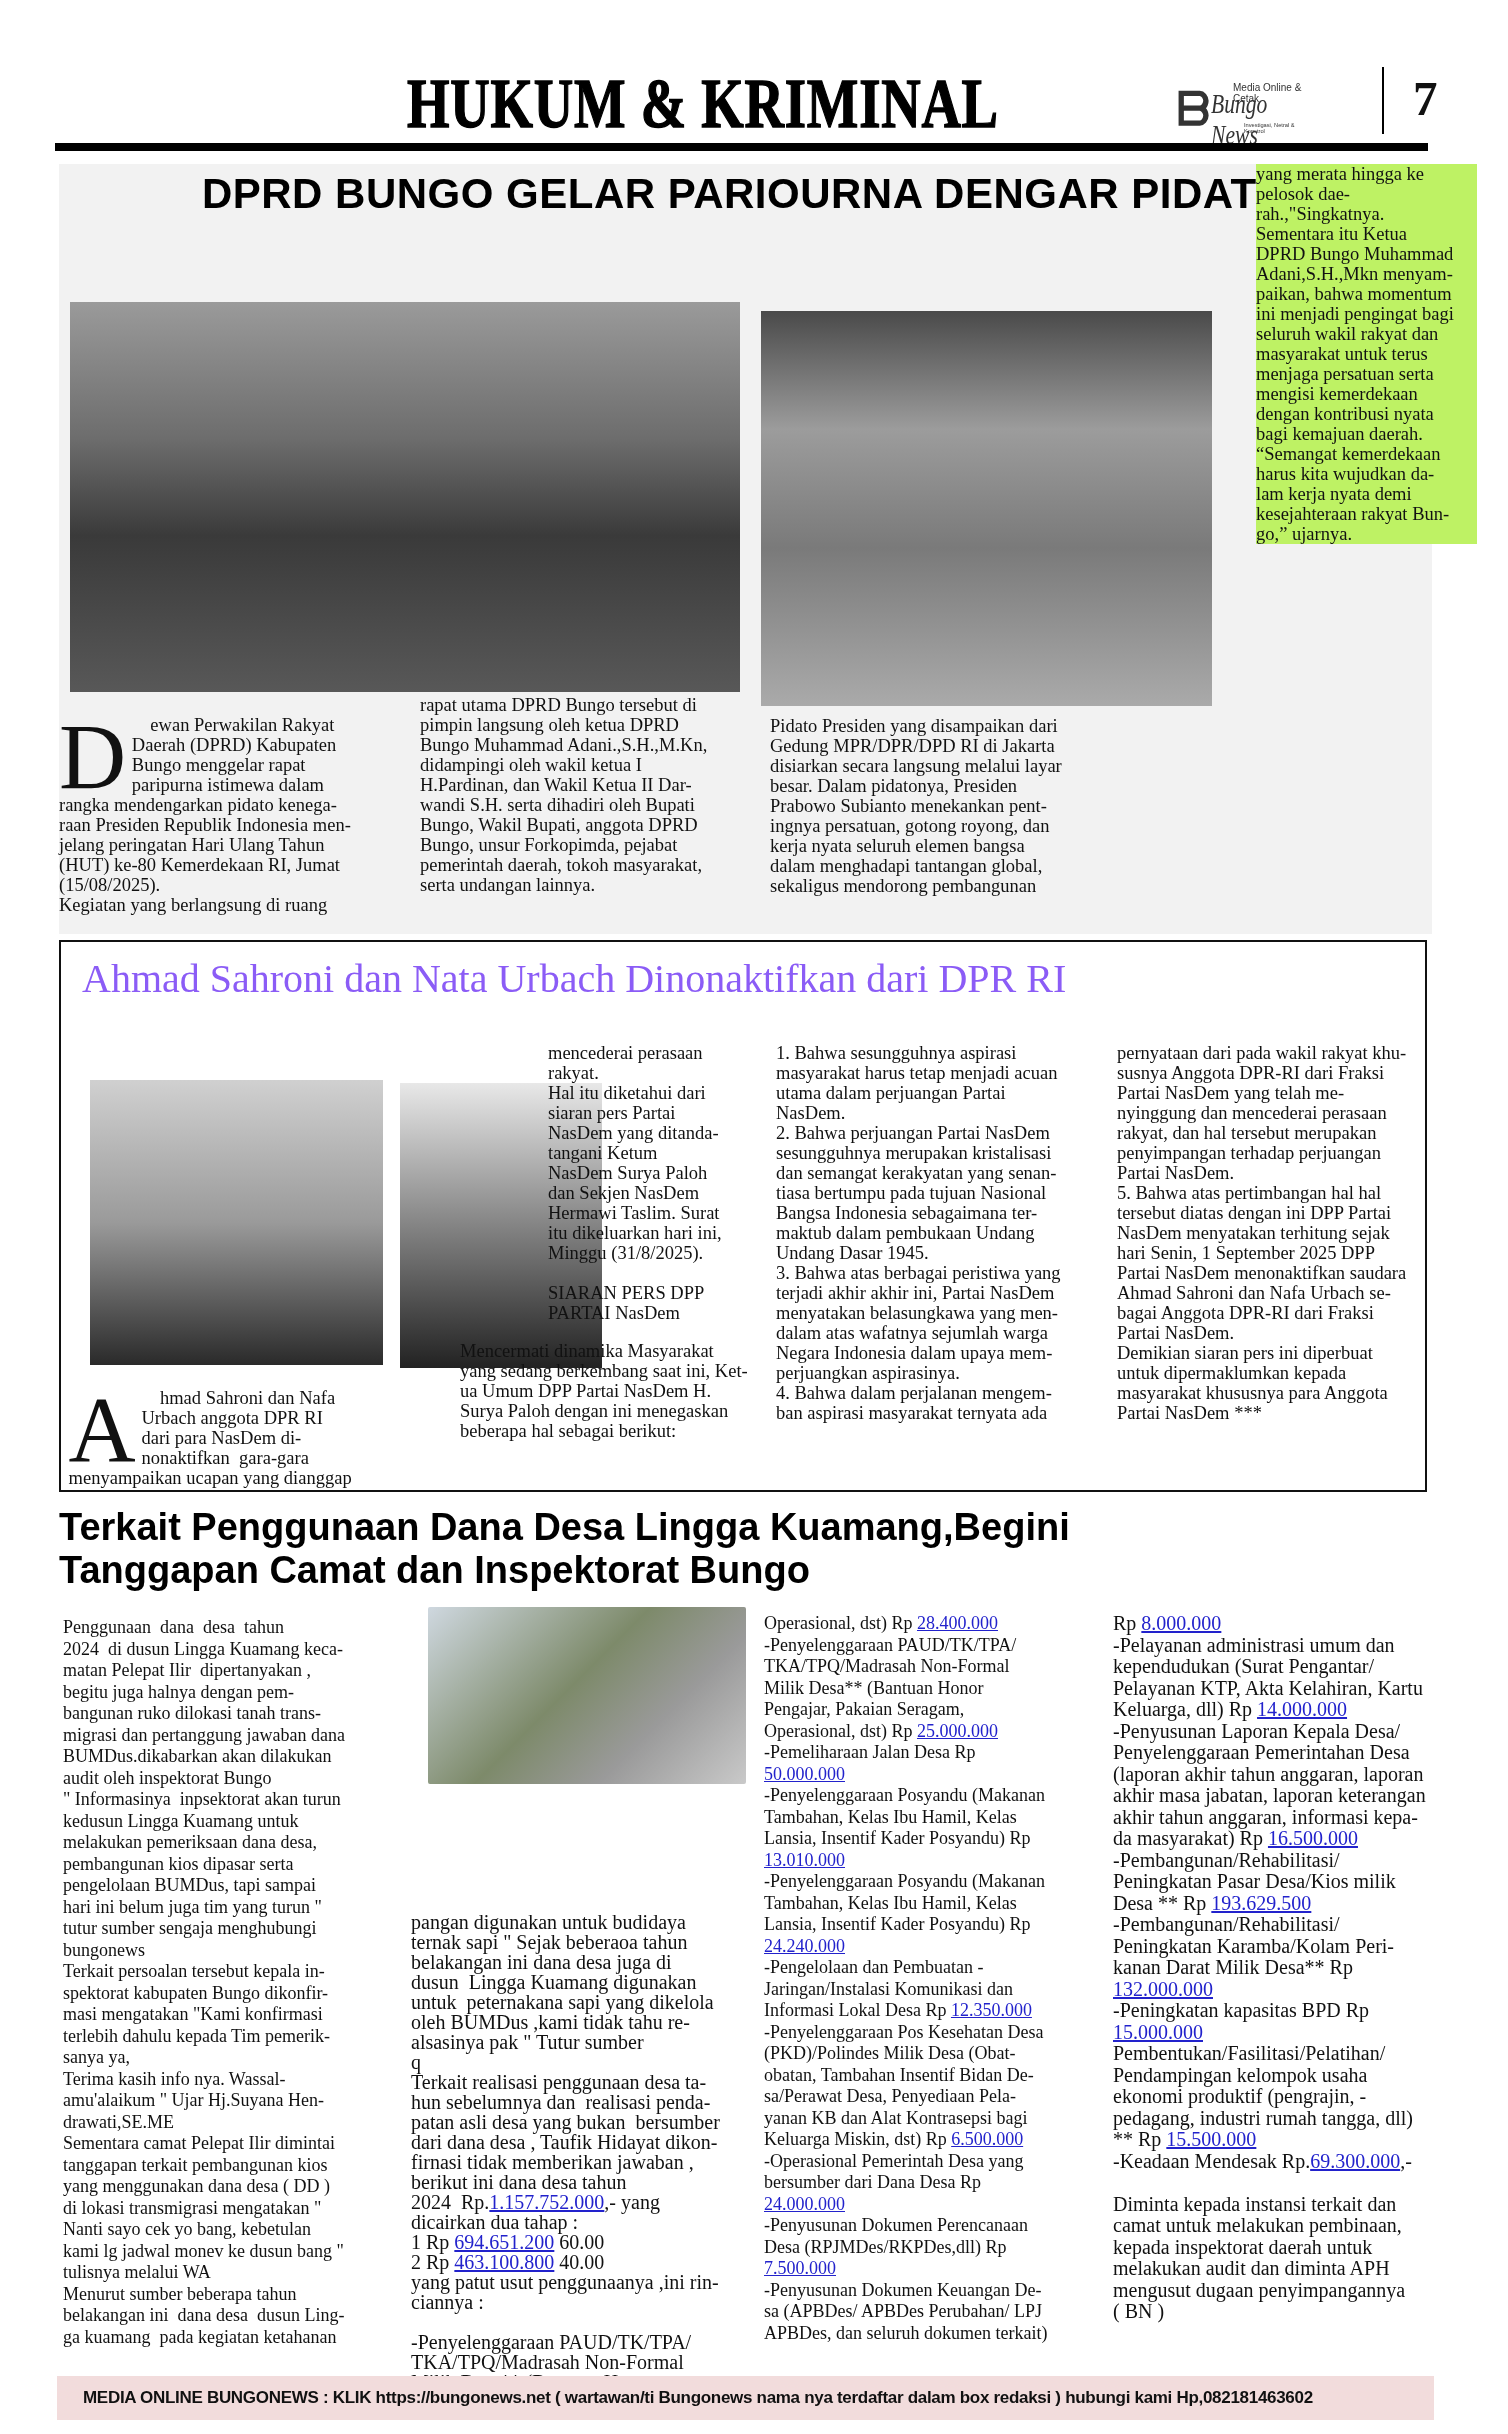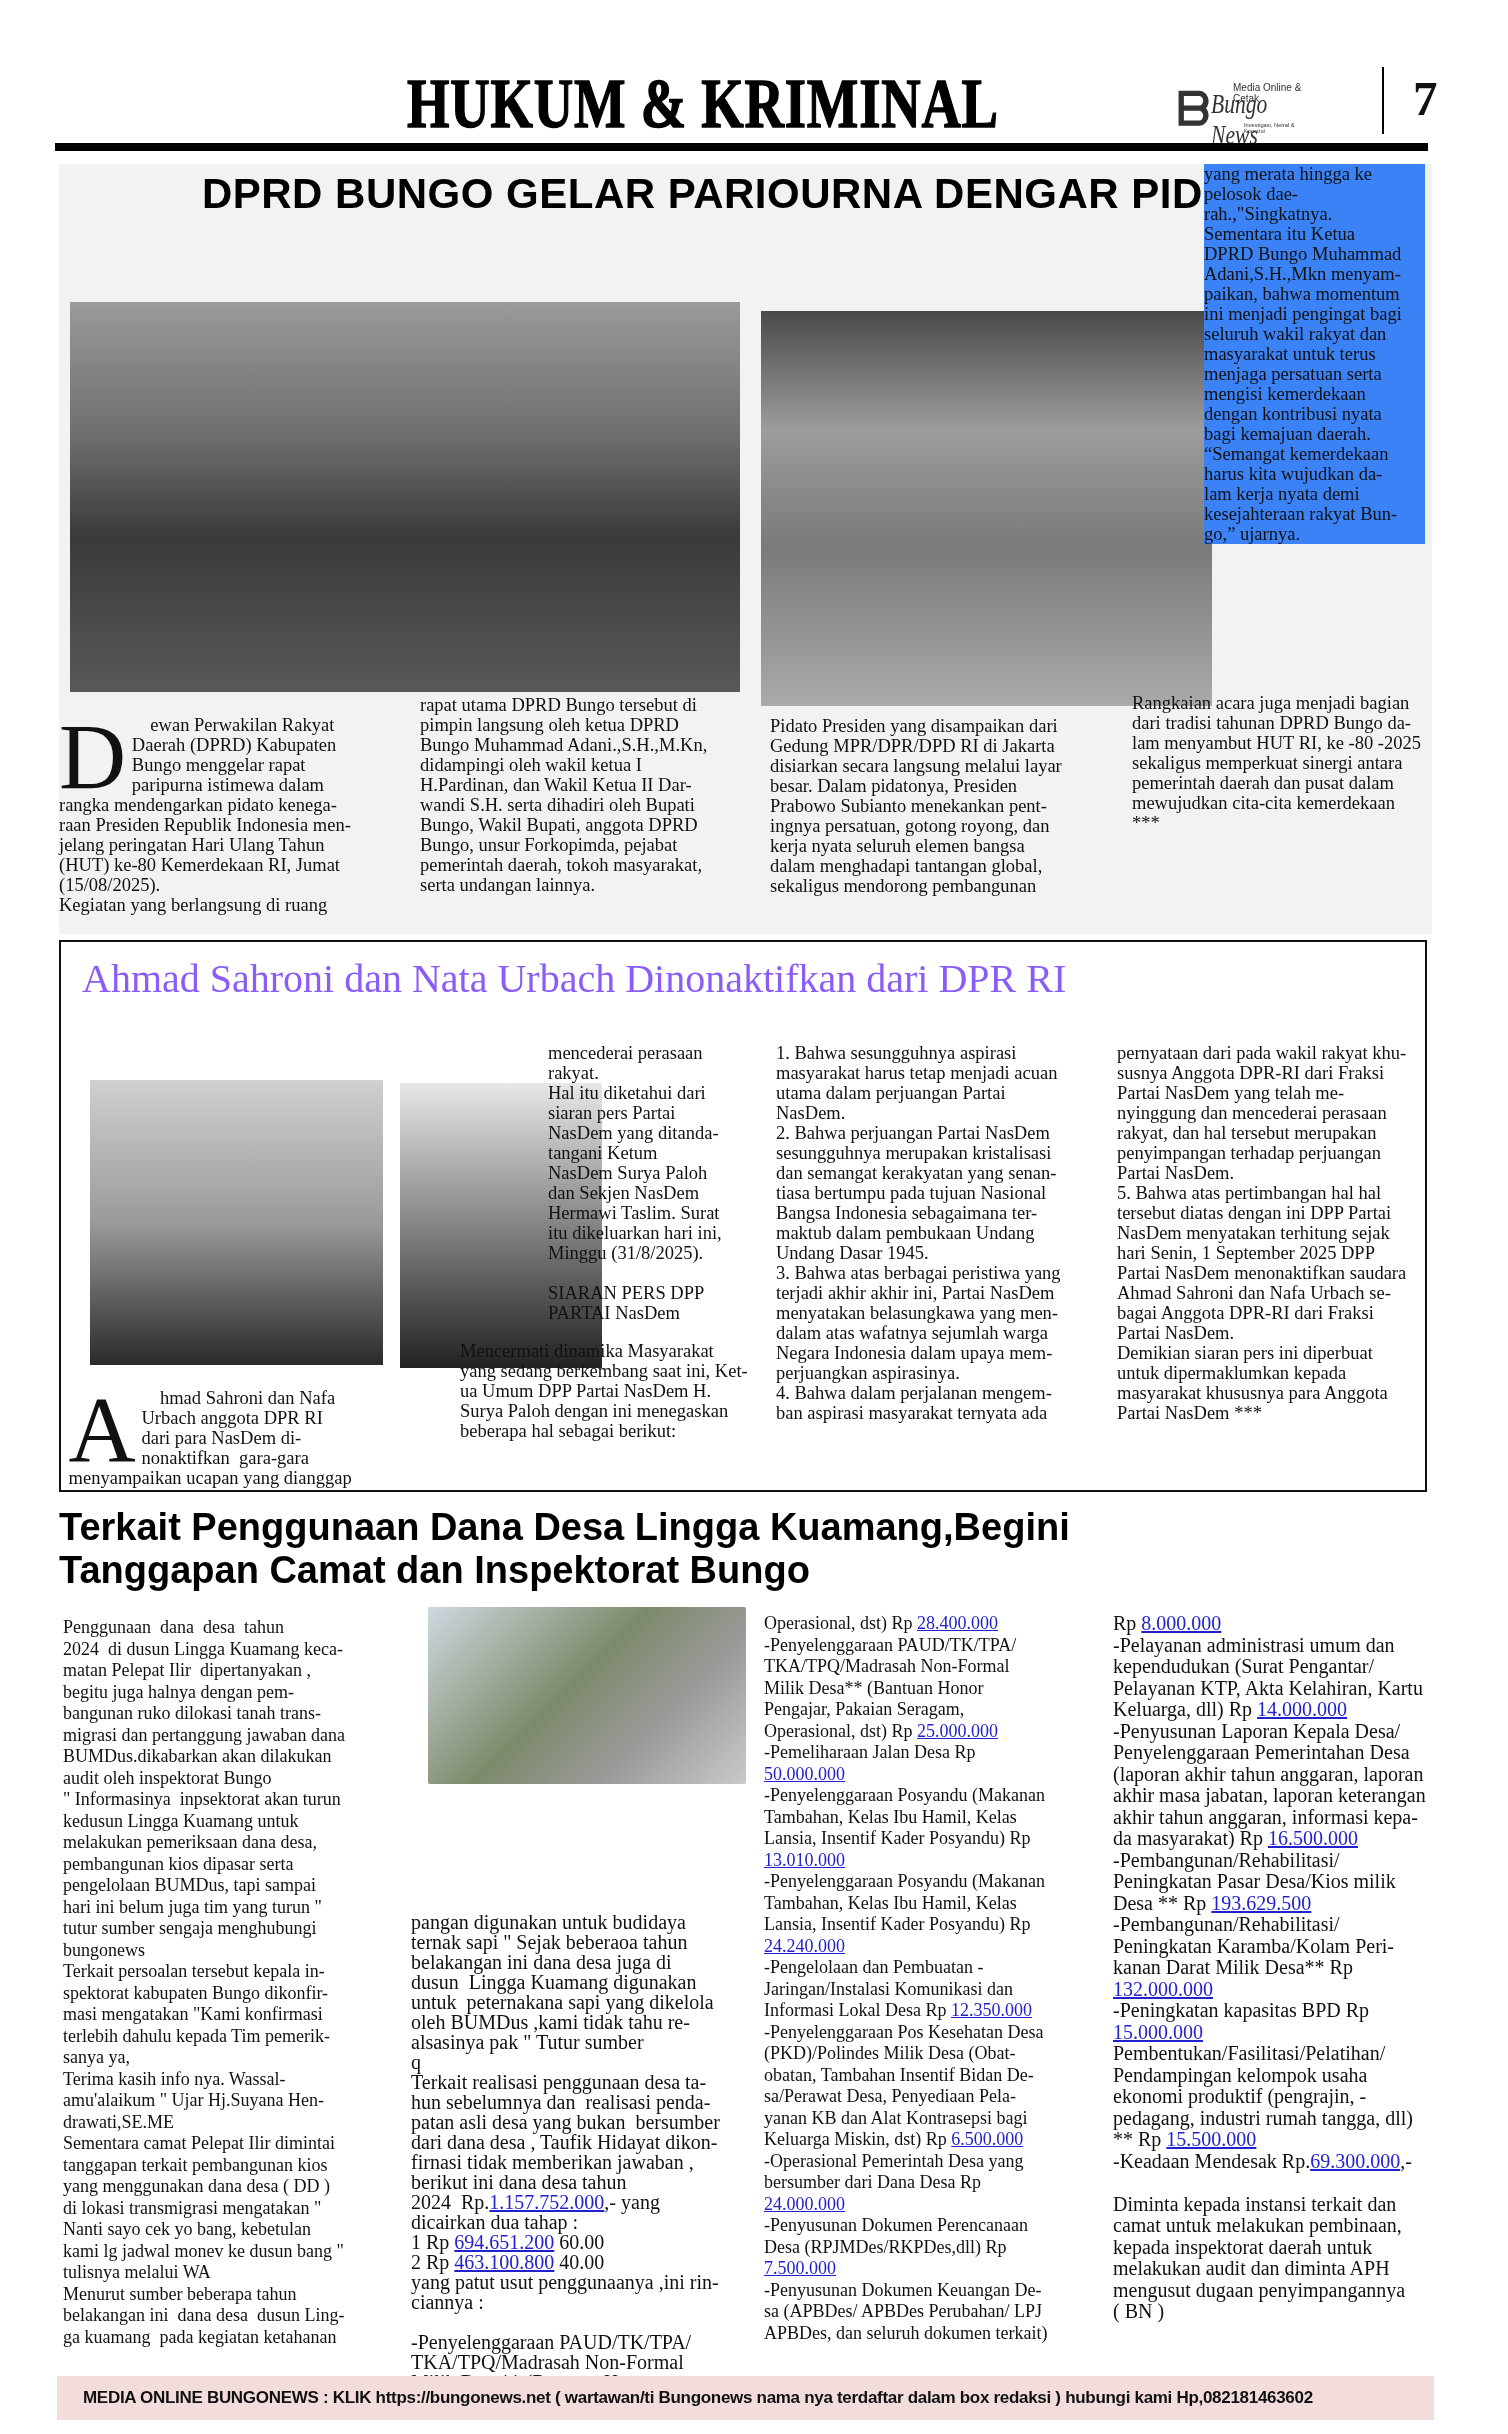--- a/index.html
+++ b/index.html
@@ -82,46 +82,39 @@
 serta undangan lainnya.</div>
   <div class="col" style="left:711px;top:552px;width:342px">Pidato Presiden yang disampaikan dari
 Gedung MPR/DPR/DPD RI di Jakarta
 disiarkan secara langsung melalui layar
 besar. Dalam pidatonya, Presiden
 Prabowo Subianto menekankan pent-
 ingnya persatuan, gotong royong, dan
 kerja nyata seluruh elemen bangsa
 dalam menghadapi tantangan global,
 sekaligus mendorong pembangunan</div>
-  <div class="col" style="left:1145px;top:0px;width:221px;background:#3b82f6">yang merata hingga ke
+  <div class="col" style="left:1197px;top:0px;width:221px;background:#bef264">yang merata hingga ke
 pelosok dae-
 rah.,"Singkatnya.
 Sementara itu Ketua
 DPRD Bungo Muhammad
 Adani,S.H.,Mkn menyam-
 paikan, bahwa momentum
 ini menjadi pengingat bagi
 seluruh wakil rakyat dan
 masyarakat untuk terus
 menjaga persatuan serta
 mengisi kemerdekaan
 dengan kontribusi nyata
 bagi kemajuan daerah.
 “Semangat kemerdekaan
 harus kita wujudkan da-
 lam kerja nyata demi
 kesejahteraan rakyat Bun-
 go,” ujarnya.</div>
-  <div class="col" style="left:1073px;top:529px;width:304px">Rangkaian acara juga menjadi bagian
-dari tradisi tahunan DPRD Bungo da-
-lam menyambut HUT RI, ke -80 -2025
-sekaligus memperkuat sinergi antara
-pemerintah daerah dan pusat dalam
-mewujudkan cita-cita kemerdekaan
-***</div>
 </div>
 
 <div class="abs art2">
   <h2>Ahmad Sahroni dan Nata Urbach Dinonaktifkan dari DPR RI</h2>
   <div class="photo p3"></div>
   <div class="photo p4"></div>
   <div class="col" style="left:7.6px;top:426px;width:380px">
     <span class="dropcap">A</span><span>hmad Sahroni dan Nafa
 Urbach anggota DPR RI
 dari para NasDem di-

